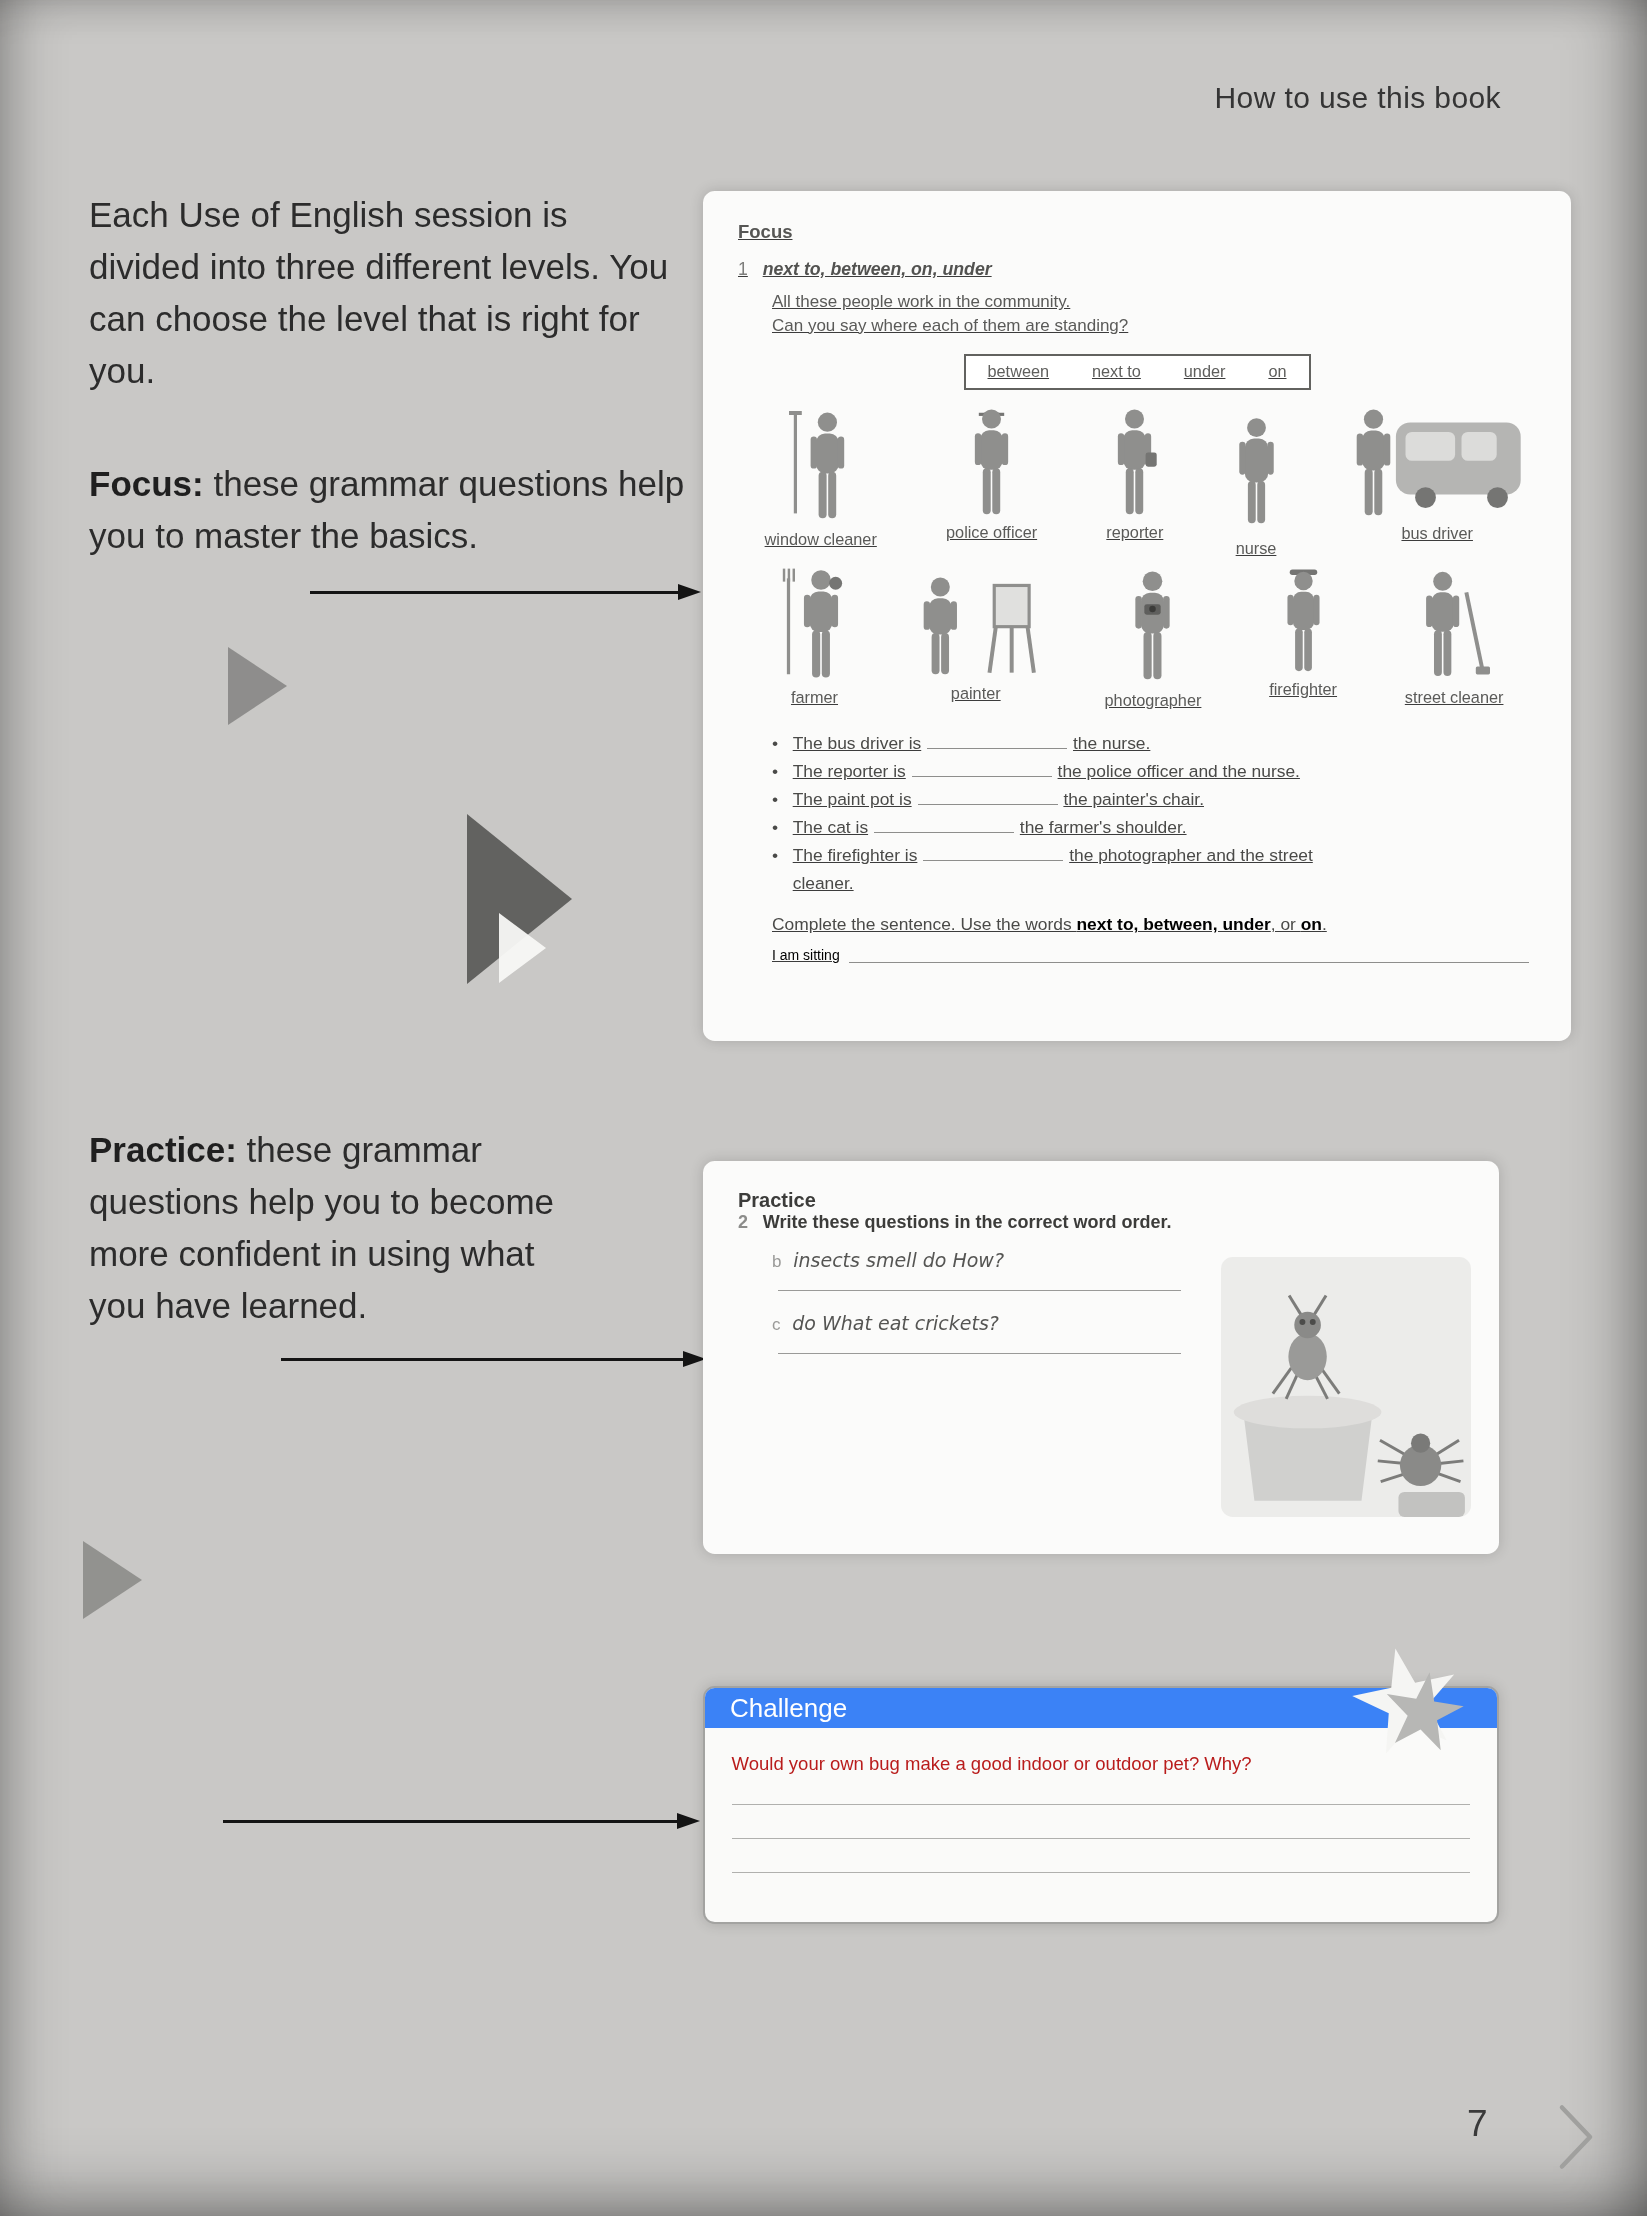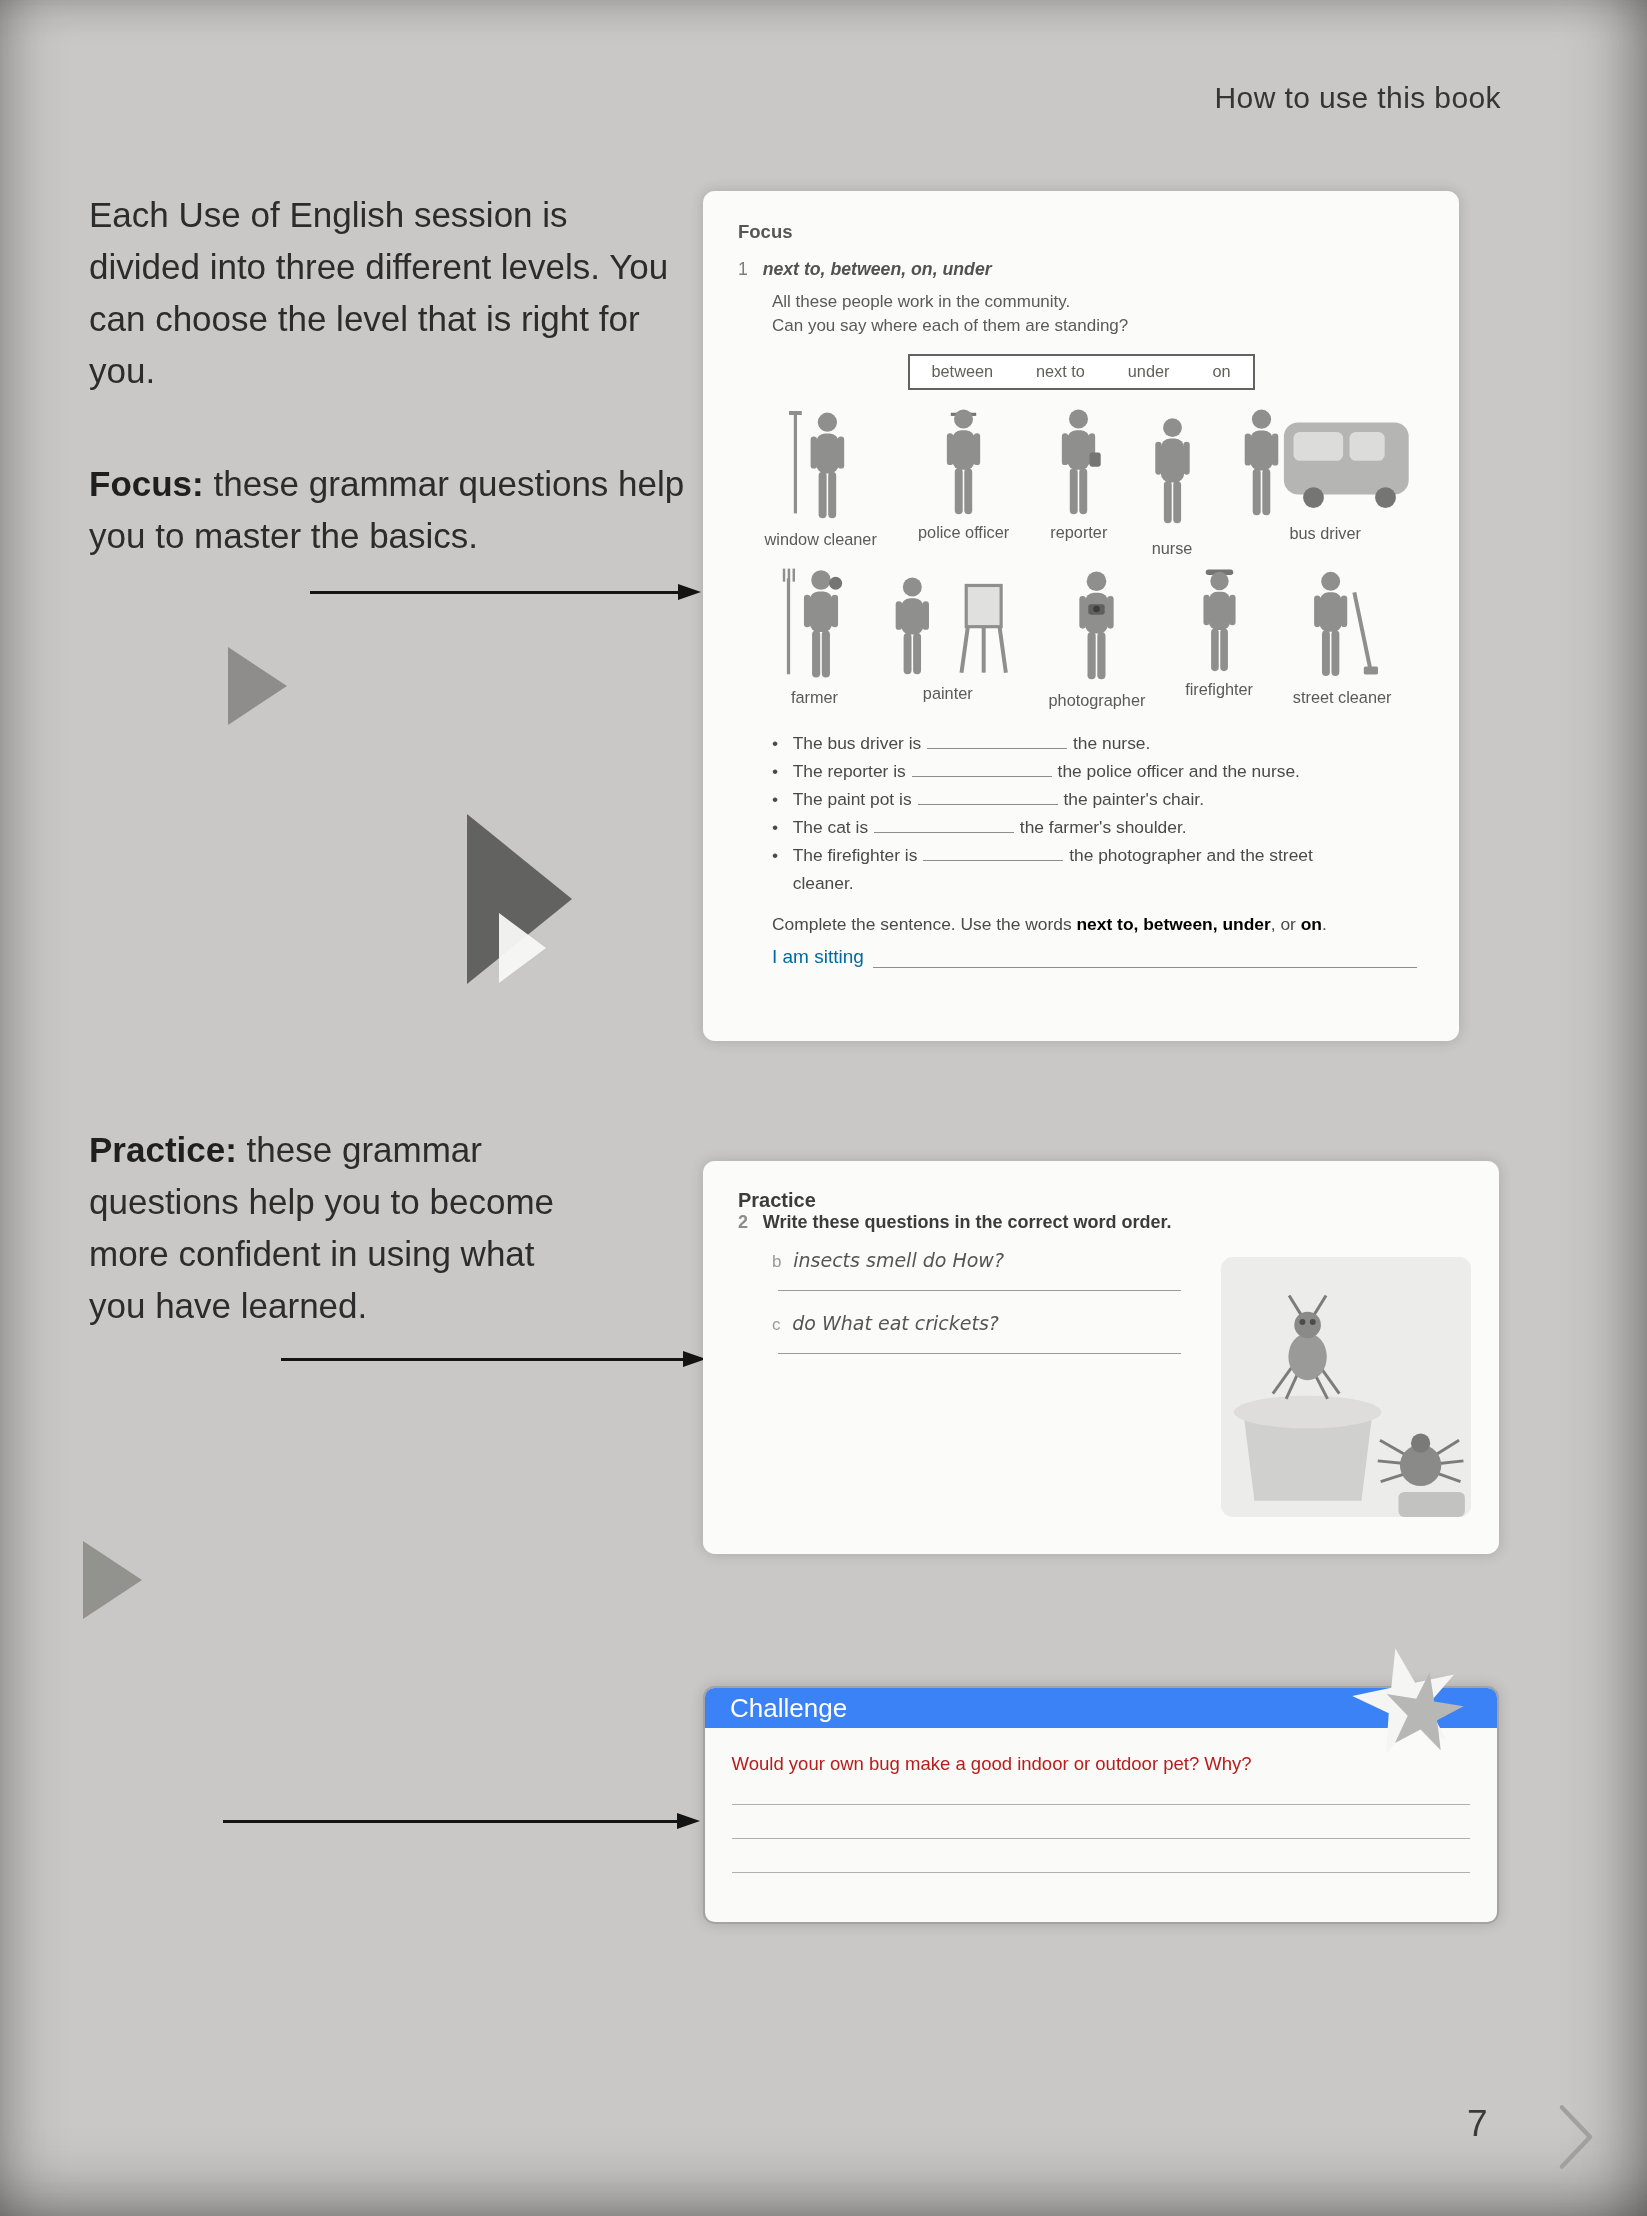--- a/index.html
+++ b/index.html
@@ -38,21 +38,21 @@
 
   
   .tri { position:absolute; width:0; height:0; }
   .tri-1 { left:228px; top:647px; border-top:39px solid transparent; border-bottom:39px solid transparent; border-left:59px solid rgba(122,122,120,.75); }
   .tri-2 { left:467px; top:814px; border-top:85px solid transparent; border-bottom:85px solid transparent; border-left:105px solid rgba(80,80,78,.85); }
   .tri-2w { left:499px; top:913px; border-top:35px solid transparent; border-bottom:35px solid transparent; border-left:47px solid rgba(248,248,246,.95); }
   .tri-3 { left:83px; top:1541px; border-top:39px solid transparent; border-bottom:39px solid transparent; border-left:59px solid rgba(122,122,120,.7); }
 
   
   .panel { position:absolute; background:#fbfbfa; border-radius:11.8px; box-shadow:0 0 13.3px rgba(0,0,0,.16); }
-  .focus-panel { left:703px; top:191px; width:756px; height:850px; padding:29.6px 35px; overflow:hidden; }
+  .focus-panel { left:703px; top:191px; width:868px; height:850px; padding:29.6px 35px; overflow:hidden;text-decoration:underline; }
   .practice-panel { left:703px; top:1161px; width:796px; height:393px; padding:28px 35px; overflow:hidden; }
   .challenge-panel { left:703px; top:1686px; width:796px; height:238px; border:2.2px solid #a3a3a1; background:#fafaf9; }
 
   
   .panel-label { font-size:18.5px; font-weight:700; color:#565654; }
   .q-line { margin-top:16.3px; font-size:17.7px; }
   .q-num { color:#7d7d7b; margin-right:14.8px; }
   .q-title { font-weight:700; font-style:italic; color:#525250; }
   .prompt { margin-left:34px; font-size:17px; color:#5a5a58; line-height:23.6px; }
   .prompt.first { margin-top:10.3px; }
@@ -71,21 +71,21 @@
   .lite { fill:#dcdcda; }
   .van { fill:#b5b5b3; }
 
   .bullets { margin:19px 0 0 34px; width:584px; list-style:none; }
   .bullets li { font-size:17.4px; color:#4a4a48; line-height:28px; padding-left:20.7px; text-indent:-20.7px; }
   .bullets li::before { content:'•'; display:inline-block; width:20.7px; text-indent:0; color:#4a4a48; }
   .blank { display:inline-block; width:140px; border-bottom:1.5px solid #8e8e8c; height:14.8px; margin:0 5.9px; }
 
   .complete { margin:17.7px 0 0 34px; font-size:17.4px; color:#4a4a48; }
   .complete b { font-weight:700; color:#000000; }
-  .sitting { margin:10.3px 7.4px 0 34px; font-size:19px; color:#0369a1; display:flex; align-items:flex-end; }
+  .sitting { margin:10.3px 7.4px 0 34px; font-size:14px; color:#000000; display:flex; align-items:flex-end; }
   .blank-grow { flex:1; border-bottom:1.5px solid #8e8e8c; margin-left:8.9px; height:17.7px; }
 
   
   .practice-label { font-size:20px; font-weight:700; color:#3c3c3a; }
   .instr-line { font-size:18px; font-weight:700; color:#3c3c3a; }
   .instr-num { color:#8c8c8a; margin-right:14.8px; font-weight:700; }
   .p-items { margin:16.3px 0 0 34px; width:451px; }
   .p-item { margin-bottom:5.9px; }
   .item-letter { font-size:17px; color:#9a9a98; margin-right:11.8px; }
   .item-text { font-size:19px; font-style:italic; color:#555553; font-family:"DejaVu Sans", sans-serif; }

